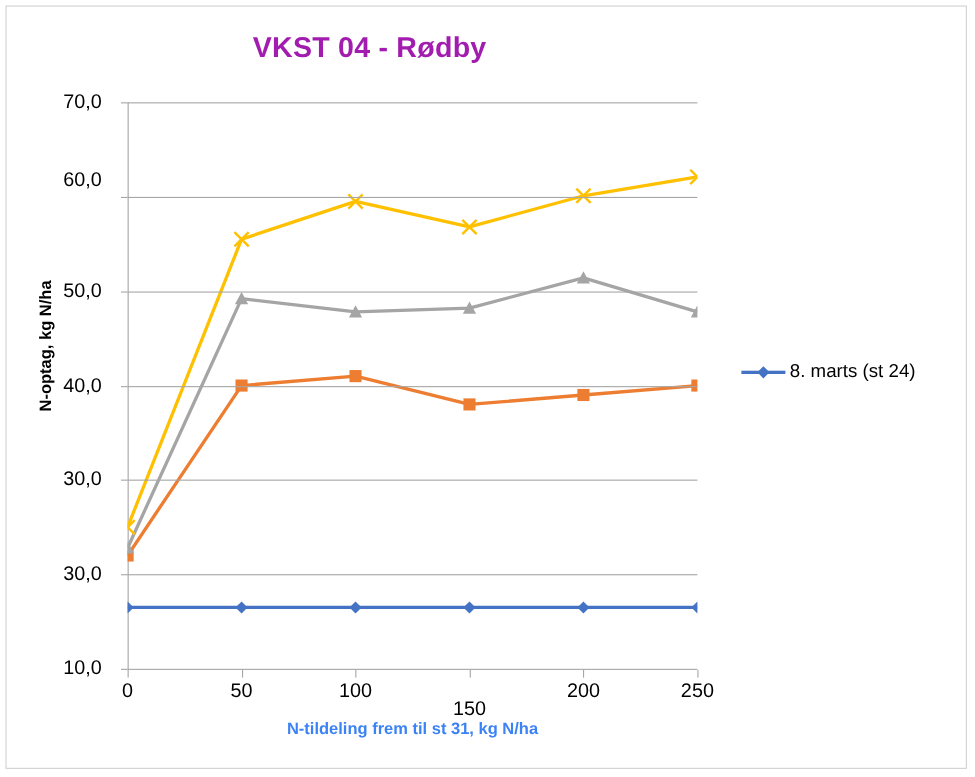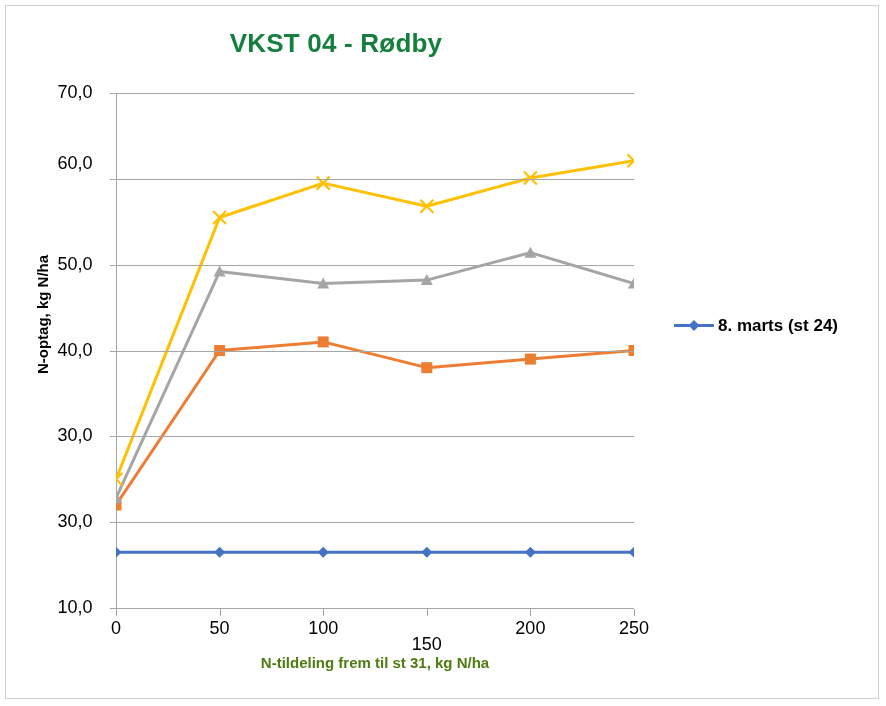--- a/index.html
+++ b/index.html
@@ -24,21 +24,21 @@
     background: #ffffff;
   }
   #chart-title {
     position: absolute;
     left: 0;
     top: 22px;
     width: 660px;
     text-align: center;
     font-size: 26px;
     font-weight: bold;
-    color: #15803d;
+    color: #a21caf;
     letter-spacing: 0.2px;
   }
   
   #plot-area {
     position: absolute;
     left: 110px;
     top: 87px;
     width: 518px;
     height: 515px;
   }
@@ -89,21 +89,21 @@
     color: #000000;
   }
   #x-axis-title {
     position: absolute;
     left: 110px;
     top: 648px;
     width: 518px;
     text-align: center;
     font-size: 15px;
     font-weight: bold;
-    color: #4d7c0f;
+    color: #3b82f6;
   }
   #y-axis-title {
     position: absolute;
     left: -64px;
     top: 300px;
     width: 200px;
     text-align: center;
     font-size: 15px;
     font-weight: bold;
     color: #000000;
@@ -111,23 +111,22 @@
   }
   
   #legend {
     position: absolute;
     left: 668px;
     top: 310px;
     width: 205px;
   }
   .legend-item {
     display: flex;
-    align-items: flex-start;
+    align-items: center;
     height: 44px;
-    font-weight: bold;
   }
   .legend-swatch {
     width: 40px;
     height: 18px;
     position: relative;
     flex: 0 0 40px;
     margin-right: 4px;
   }
   .legend-swatch .lg-line {
     position: absolute;

